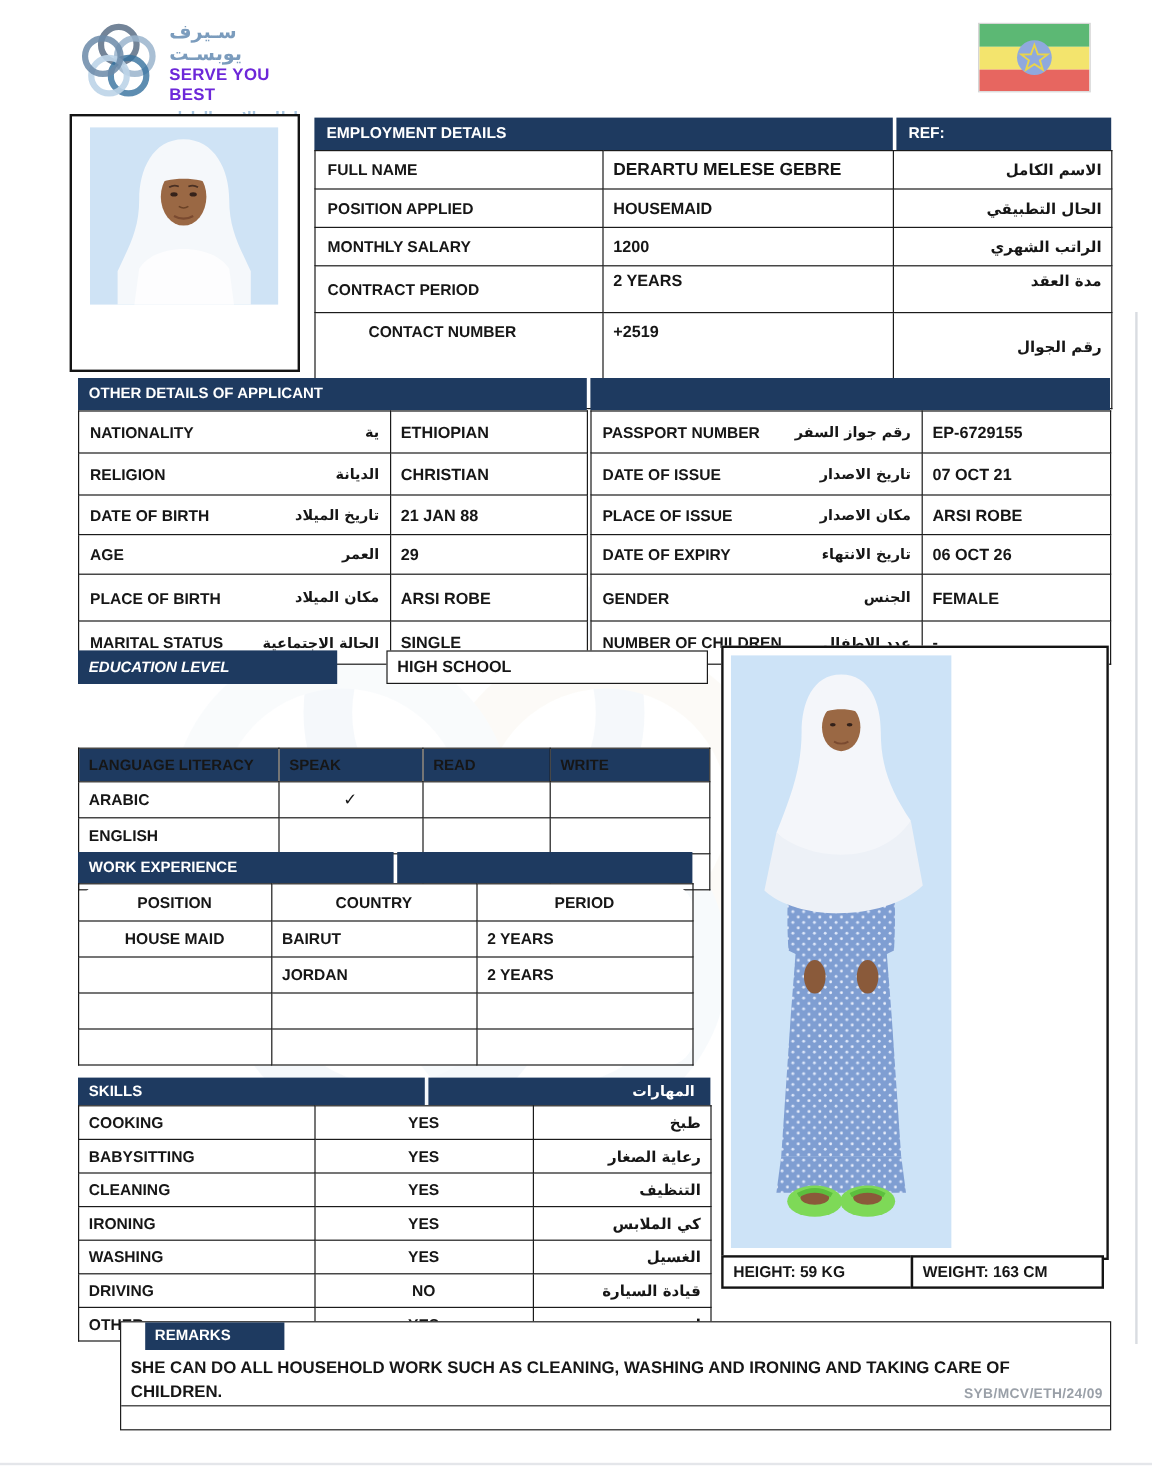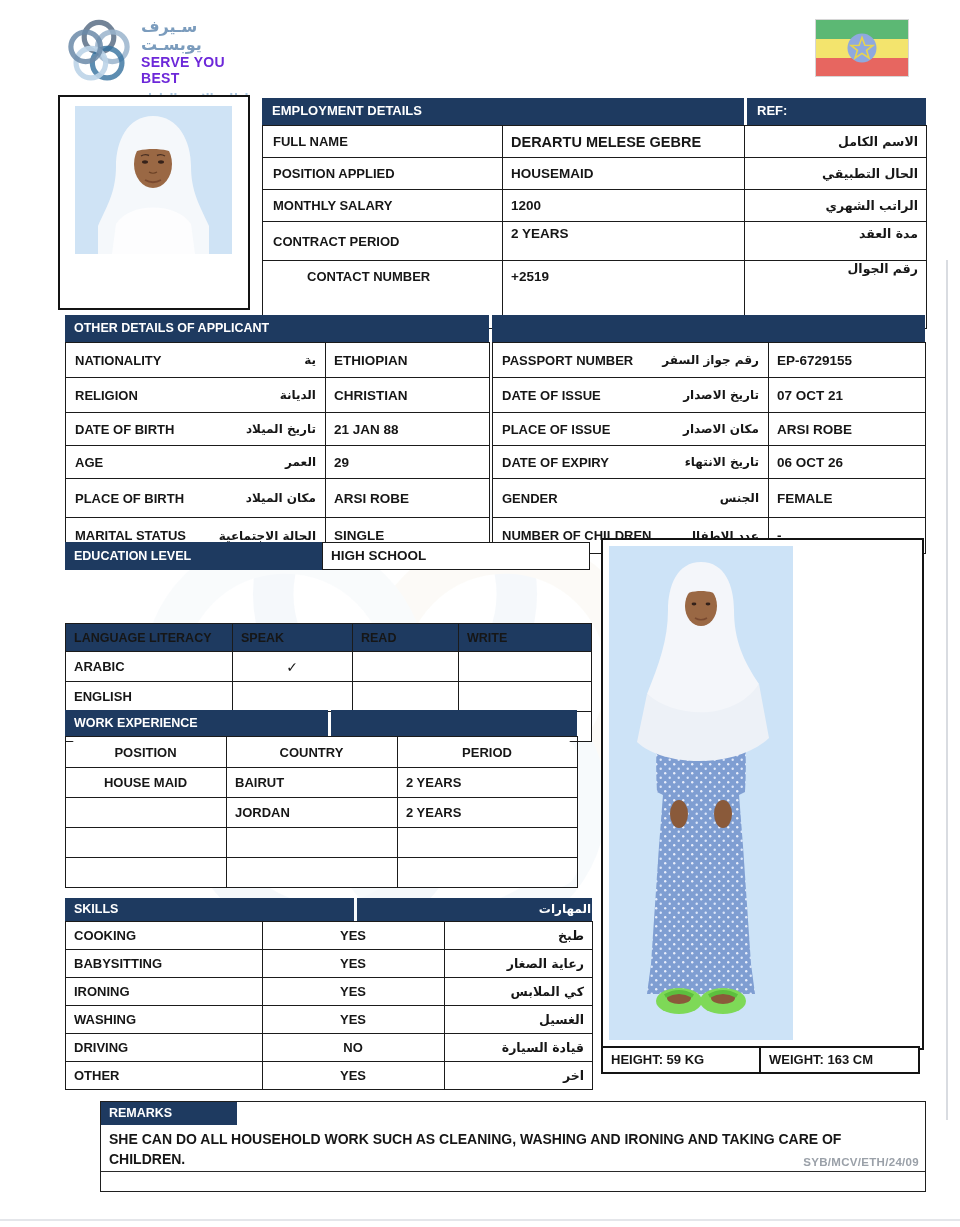--- a/index.html
+++ b/index.html
@@ -36,21 +36,21 @@
   .ctr{text-align:center;padding-left:0;}
   .h27 td{height:27px;} .h29 td{height:29px;} .h33 td{height:33px;} .h58 td{height:58px;}
   .h32 td{height:32px;} .h30 td{height:30px;} .h36 td{height:36px;}
   .h25 td,.h25 th{height:25px;} .h28 td{height:28px;}
   
   .bar{position:absolute;height:27px;line-height:27px;font-size:12.5px;padding-left:9px;box-sizing:border-box;}
   .barflex{position:absolute;display:flex;box-sizing:border-box;}
   .seg{height:100%;line-height:26px;font-size:13px;padding-left:10px;box-sizing:border-box;}
   
   .remarks{position:absolute;left:100px;top:1101px;width:824px;height:89px;border:1.6px solid #1f1f1f;background:#fff;}
-  .remarks .tab{position:absolute;left:0;top:0;width:136px;height:23px;line-height:23px;font-size:12.5px;padding-left:8px;box-sizing:border-box;}
+  .remarks .tab{position:absolute;left:20px;top:0;width:116px;height:23px;line-height:23px;font-size:12.5px;padding-left:8px;box-sizing:border-box;}
   .remarks .txt{position:absolute;left:8px;top:27px;width:800px;font-size:14px;font-weight:bold;line-height:20px;}
   .remarks .rule{position:absolute;left:0;right:0;top:69px;border-top:1.5px solid #2a2a2a;}
   .remarks .refcode{position:absolute;right:6px;top:54px;font-size:11.5px;font-weight:bold;color:#9aa0a8;letter-spacing:.3px;}
   
   .hw{position:absolute;left:601px;top:1046px;width:319px;height:28px;display:flex;}
   .hw div{box-sizing:border-box;border:2px solid #141414;font-size:13px;font-weight:bold;line-height:24px;padding-left:8px;background:#fff;}
   .hw .c1{width:160px;}
   .hw .c2{width:161px;margin-left:-2px;}
   .wm{position:absolute;left:105px;top:420px;width:580px;height:580px;opacity:.07;pointer-events:none;}
   .edge-r{position:absolute;right:12px;top:260px;width:2px;height:860px;background:#d9dce1;}
@@ -135,21 +135,21 @@
       <td class="ar">الراتب الشهري</td>
     </tr>
     <tr class="h33">
       <td class="lbl">CONTRACT PERIOD</td>
       <td class="val" style="vertical-align:top;padding-top:4px;">2 YEARS</td>
       <td class="ar" style="vertical-align:top;padding-top:4px;">مدة العقد</td>
     </tr>
     <tr class="h58">
       <td class="lbl" style="vertical-align:top;padding-top:8px;padding-left:44px;">CONTACT NUMBER</td>
       <td class="val" style="vertical-align:top;padding-top:8px;">+2519</td>
-      <td class="ar" style="vertical-align:top;padding-top:0;margin-left:12px;">رقم الجوال</td>
+      <td class="ar" style="vertical-align:top;padding-top:20px;margin-left:12px;">رقم الجوال</td>
     </tr>
   </tbody>
     </table>
 
   <div class="bar navy" style="left:65px;top:315px;width:424px;">OTHER DETAILS OF APPLICANT</div>
   <div class="bar navy" style="left:492px;top:315px;width:433px;"></div>
 
   <table class="tbl abs" style="left:65px;top:342px;width:424px;">
     <colgroup>
         <col style="width:260px">
@@ -269,21 +269,21 @@
             <div class="cellflex">
         <span class="en">NUMBER OF CHILDREN</span>
         <span class="arr">عدد الاطفال</span>
             </div>
           </td>
       <td class="val">-</td>
     </tr>
   </tbody>
     </table>
 
-  <div class="bar navy" style="left:65px;top:542px;width:257px;height:28px;line-height:28px;">EDUCATION LEVEL</div>
+  <div class="bar navy" style="left:65px;top:542px;width:216px;height:28px;line-height:28px;font-style:italic;">EDUCATION LEVEL</div>
   <div class="abs" style="left:322px;top:542px;width:268px;height:28px;border:1.5px solid #1b1b1b;box-sizing:border-box;font-size:13.5px;font-weight:bold;line-height:25px;padding-left:8px;background:#fff;">HIGH  SCHOOL</div>
 
   <table class="tbl abs" style="left:65px;top:623px;width:526px;">
     <colgroup>
         <col style="width:167px">
         <col style="width:120px">
         <col style="width:106px">
         <col style="width:133px">
       </colgroup>
     <tbody>
@@ -348,38 +348,43 @@
     <tr class="h27">
       <td class="ctr"></td>
       <td class="val"></td>
       <td class="val"></td>
     </tr>
   </tbody>
     </table>
 
   <div class="barflex" style="left:65px;top:898px;width:527px;height:23px;gap:3px;">
     <div class="navy seg" style="width:289px;font-size:12.5px;line-height:23px;padding-left:9px;">SKILLS</div>
-    <div class="navy seg ar" style="flex:1;line-height:23px;padding-right:1px;font-size:12px;">المهارات</div>
+    <div class="navy seg ar" style="flex:1;line-height:23px;padding-right:13px;font-size:12px;">المهارات</div>
   </div>
   <table class="tbl abs" style="left:65px;top:921px;width:527px;">
     <colgroup>
         <col style="width:197px">
         <col style="width:182px">
         <col style="width:148px">
       </colgroup>
     <tbody>
         <tr class="h25">
       <td class="lbl" style="padding-left:8px;">COOKING</td>
       <td class="ctr" style="font-size:13px;">YES</td>
       <td class="ar">طبخ</td>
     </tr>
     <tr class="h25">
       <td class="lbl" style="padding-left:8px;">BABYSITTING</td>
       <td class="ctr" style="font-size:13px;">YES</td>
       <td class="ar">رعاية الصغار</td>
+    </tr>
+    <tr class="h25">
+      <td class="lbl" style="padding-left:8px;">CLEANING</td>
+      <td class="ctr" style="font-size:13px;">YES</td>
+      <td class="ar">التنظيف</td>
     </tr>
     <tr class="h25">
       <td class="lbl" style="padding-left:8px;">IRONING</td>
       <td class="ctr" style="font-size:13px;">YES</td>
       <td class="ar">كي الملابس</td>
     </tr>
     <tr class="h25">
       <td class="lbl" style="padding-left:8px;">WASHING</td>
       <td class="ctr" style="font-size:13px;">YES</td>
       <td class="ar">الغسيل</td>

